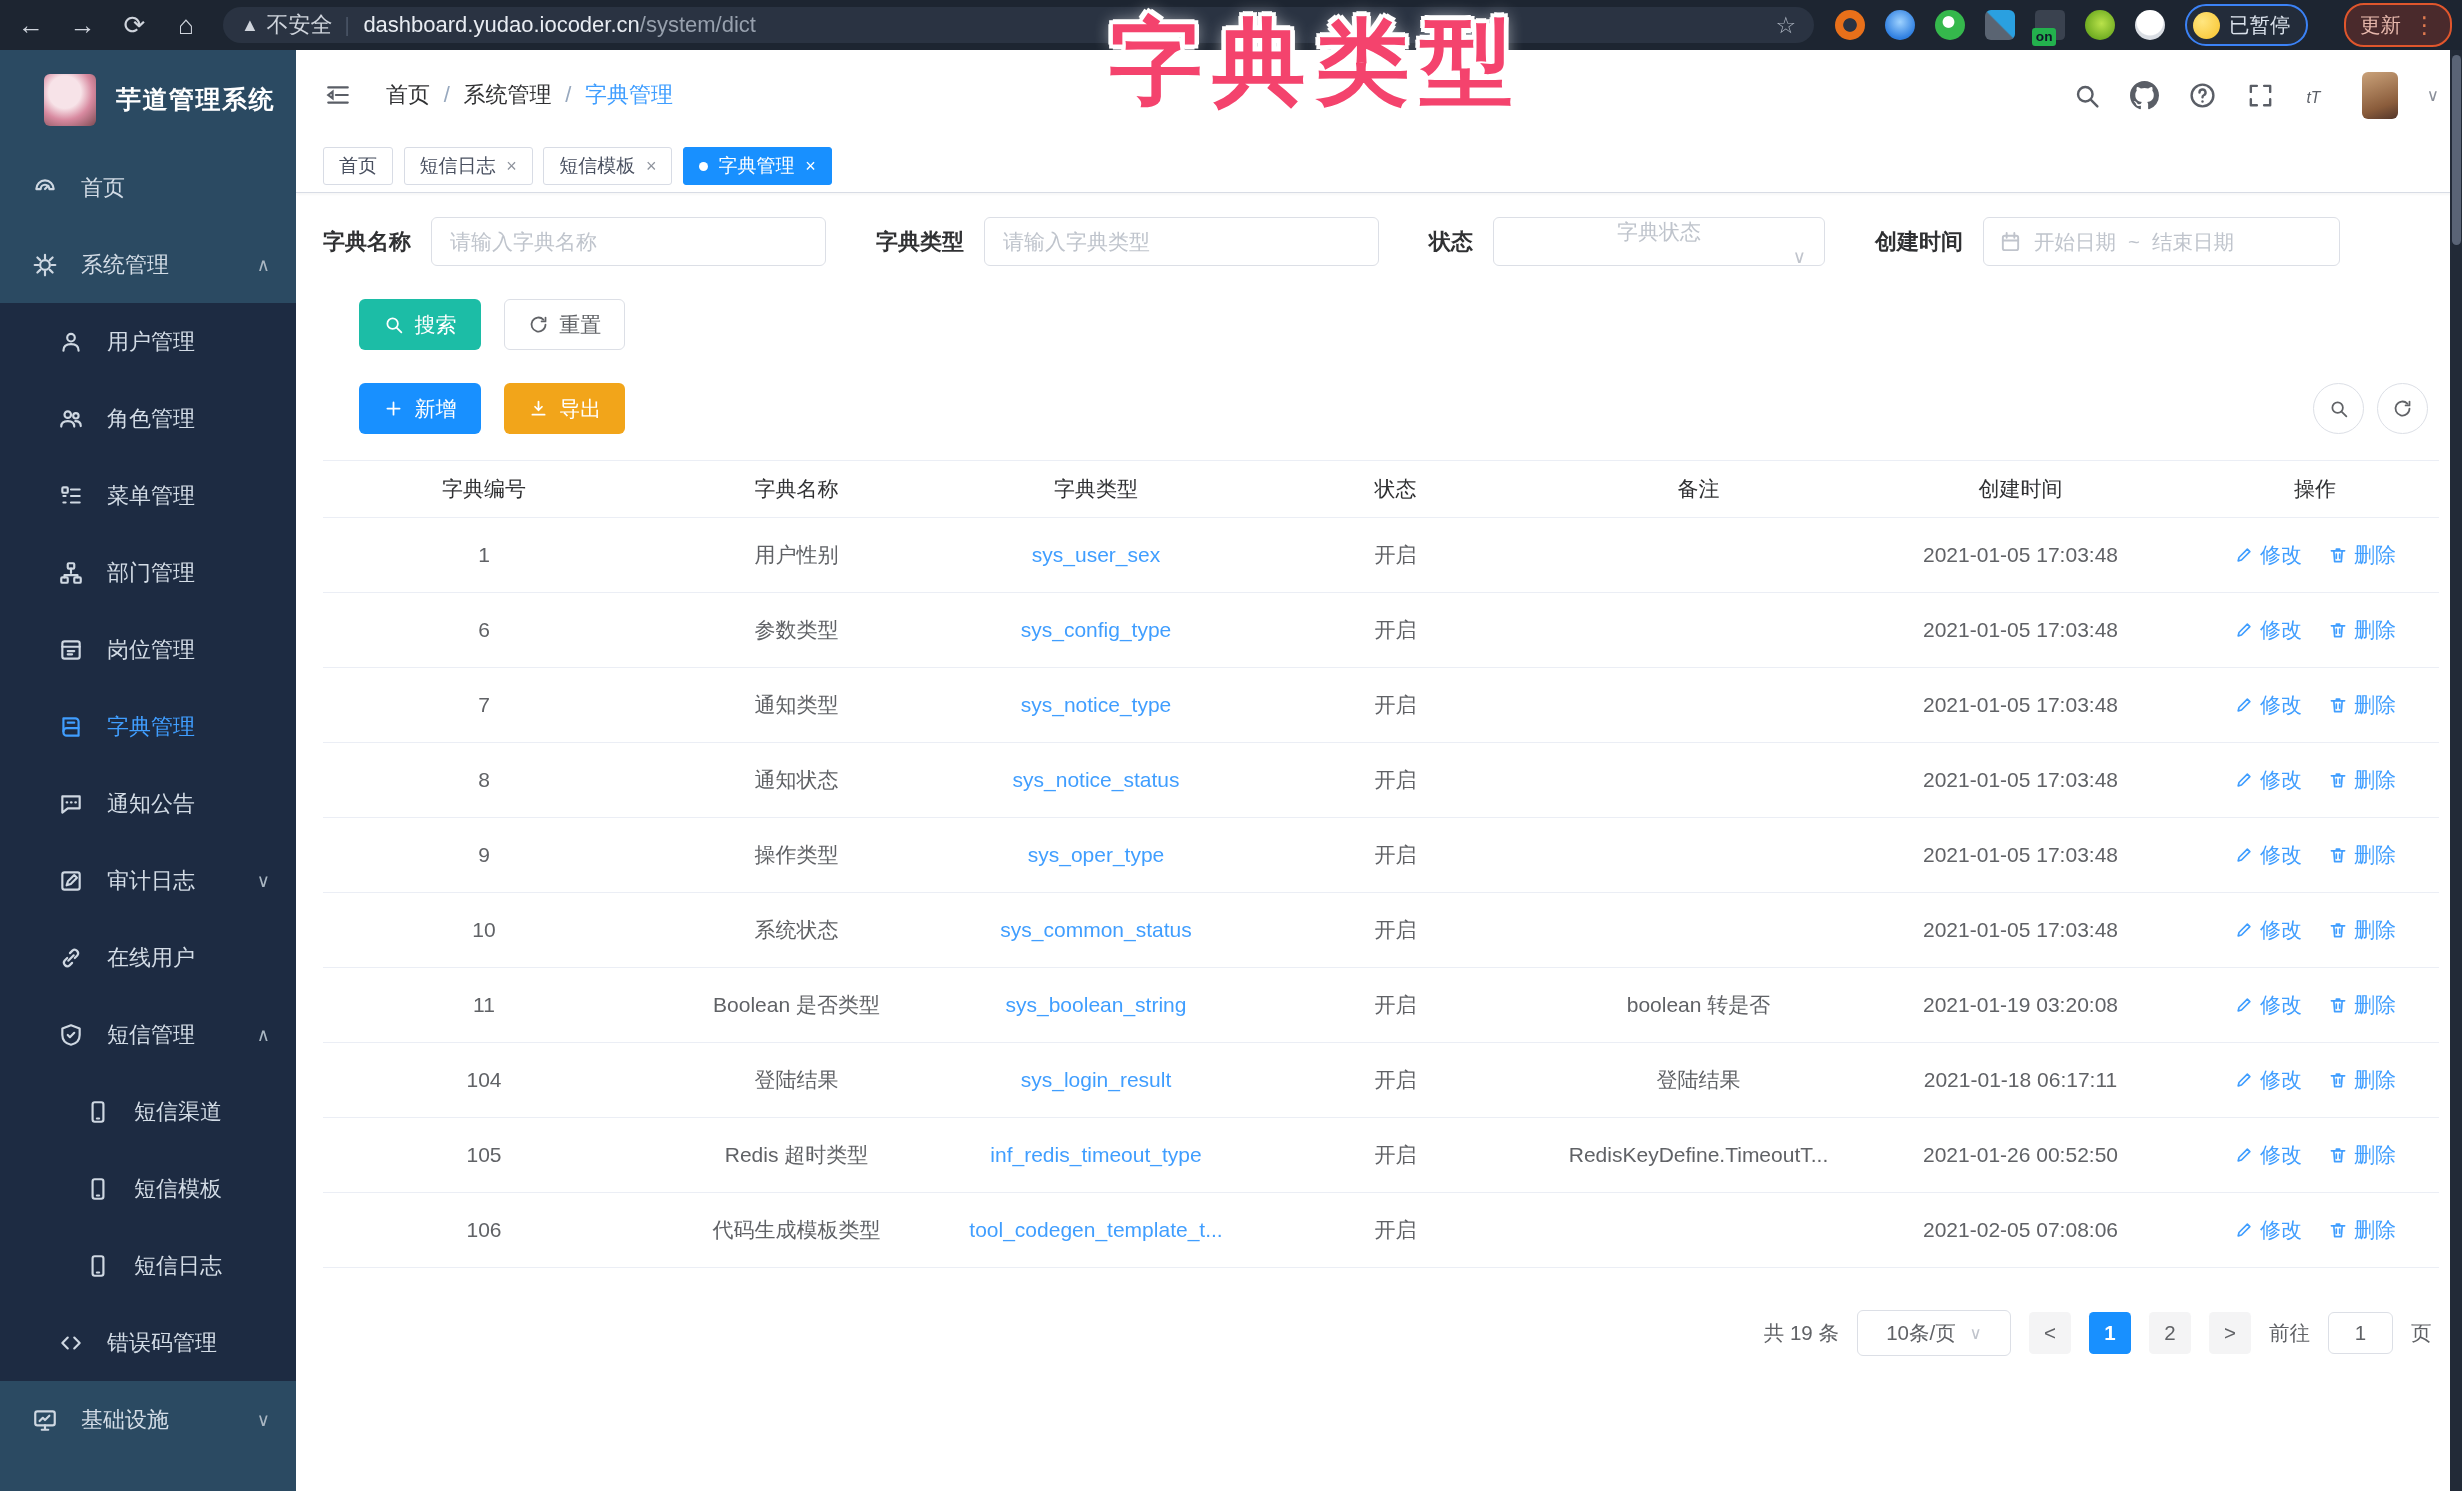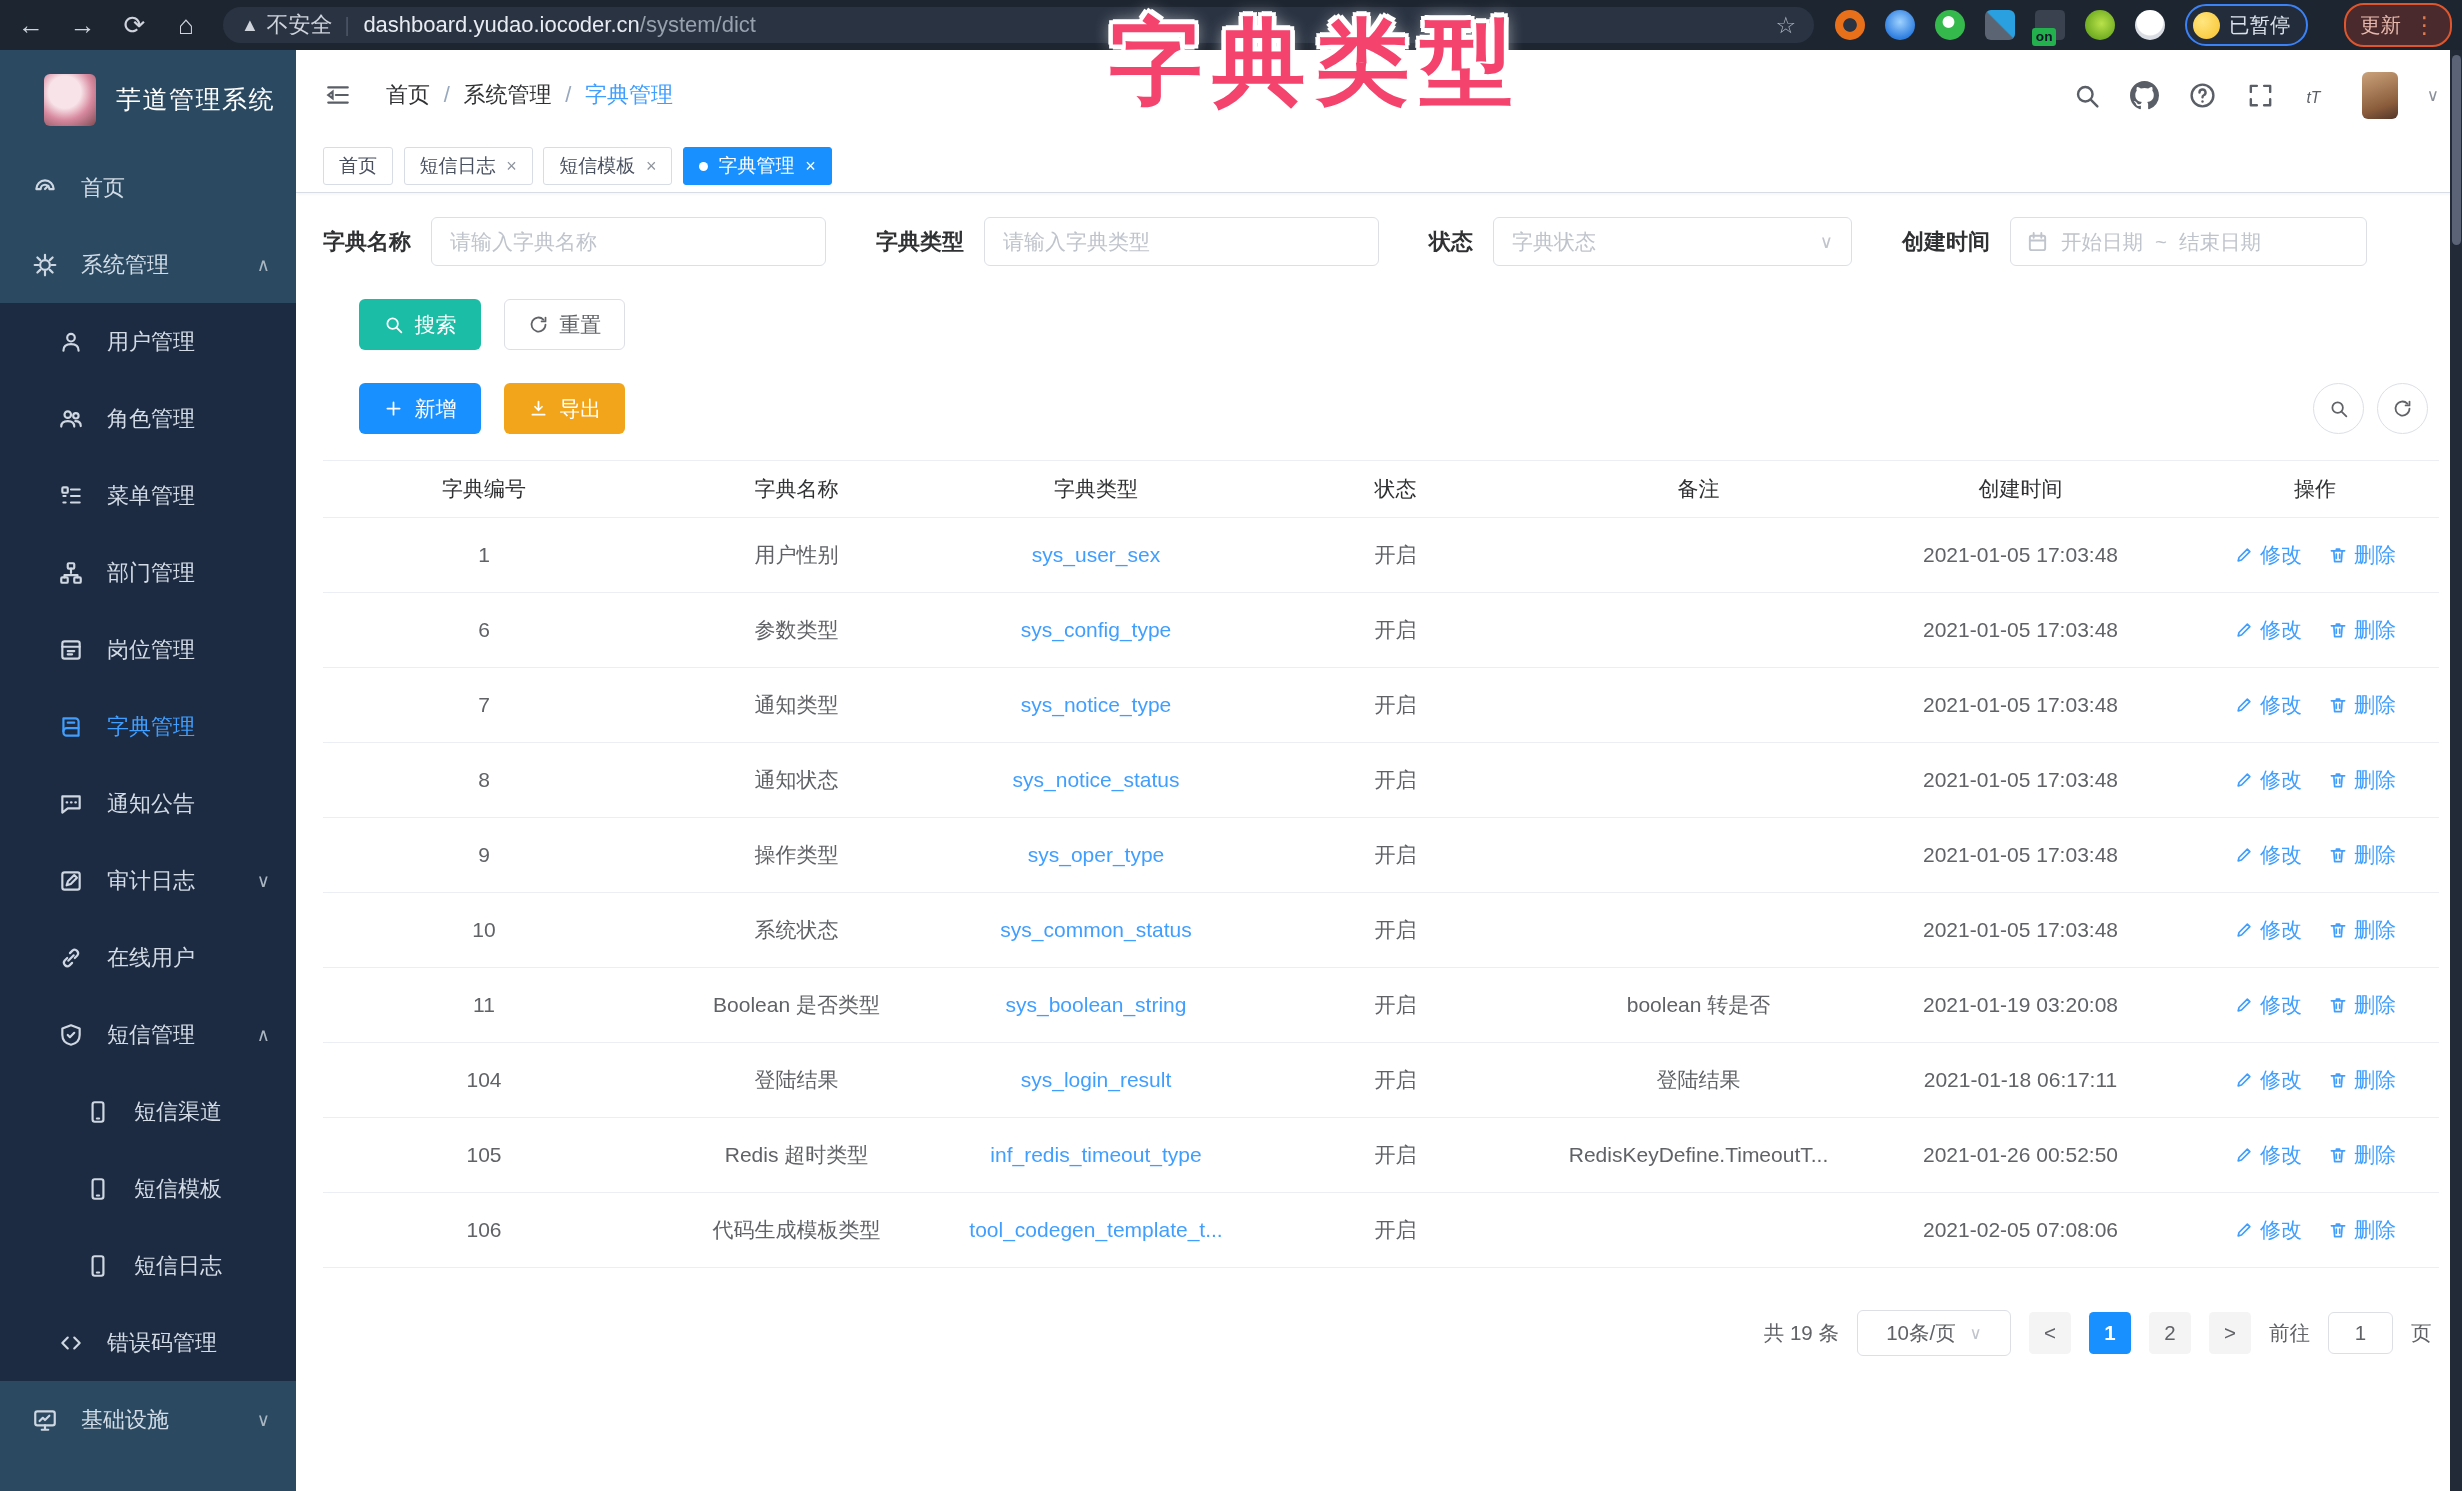--- a/index.html
+++ b/index.html
@@ -35,21 +35,21 @@
   .kebab{color:#e07a4f;font-size:23px;}
 
   
   .app{position:absolute;left:0;top:50px;width:2462px;height:1441px;display:flex;}
 
   
   .sidebar{width:296px;flex:none;background:#2b4a62;color:#d3dce6;position:relative;}
   .logo-row{display:flex;align-items:center;height:99px;padding-left:44px;}
   .logo-img{width:52px;height:52px;border-radius:6px;flex:none;
     background:radial-gradient(circle at 40% 35%,#f7e3e8 0 35%,#d88aa0 60%,#7c4a52);}
-  .logo-title{margin-left:20px;font-size:25px;font-weight:normal;color:#fff;letter-spacing:1.5px;}
+  .logo-title{margin-left:20px;font-size:25px;font-weight:bold;color:#fff;letter-spacing:1.5px;}
   .sitem{display:flex;align-items:center;height:77px;padding-left:32px;font-size:22px;cursor:pointer;}
   .sitem .ic{width:26px;height:26px;flex:none;color:#cfd8e2;}
   .sitem .lbl{margin-left:23px;}
   .sitem .chev{margin-left:auto;margin-right:26px;color:#a9b6c2;font-size:18px;}
   .submenu{background:#1d2b42;}
   .sub1{padding-left:58px;}
   .sub2{padding-left:85px;}
   .sitem.active{color:#409eff;}
   .sitem.active .ic{color:#409eff;}
 
@@ -79,21 +79,21 @@
 
   .content{flex:1;padding:24px 23px 0 27px;position:relative;}
 
   
   .filters{display:flex;align-items:center;flex-wrap:nowrap;gap:0;}
   .f-label{font-size:22px;font-weight:bold;color:#303133;margin-right:20px;white-space:nowrap;}
   .inp,.sel,.range{height:49px;border:0.8px solid #dcdfe6;border-radius:6px;background:#fff;box-sizing:border-box;}
   .inp{width:395px;padding:0 18px;font-size:21px;color:#606266;font-family:inherit;outline:none;}
   .inp::placeholder{color:#bfc4cc;}
   .gap{width:50px;flex:none;}
-  .sel{width:359px;display:flex;align-items:center;padding:0 18px;cursor:pointer;}
+  .sel{width:332px;display:flex;align-items:center;padding:0 18px;cursor:pointer;flex-direction:column;}
   .sel .ph{font-size:21px;color:#bfc4cc;}
   .sel .sv{margin-left:auto;color:#c0c4cc;font-size:18px;}
   .range{width:357px;display:flex;align-items:center;padding:0 15px;gap:12px;cursor:pointer;}
   .range .cal{width:23px;height:23px;color:#c0c4cc;flex:none;}
   .range .ph{font-size:20.5px;color:#bfc4cc;}
   .range .tld{color:#bfc4cc;font-size:20.5px;}
 
   
   .btnrow{display:flex;align-items:center;gap:23px;margin-top:33px;padding-left:36px;}
   .btn{display:flex;align-items:center;justify-content:center;gap:10.6px;height:49px;padding:0 23px;

